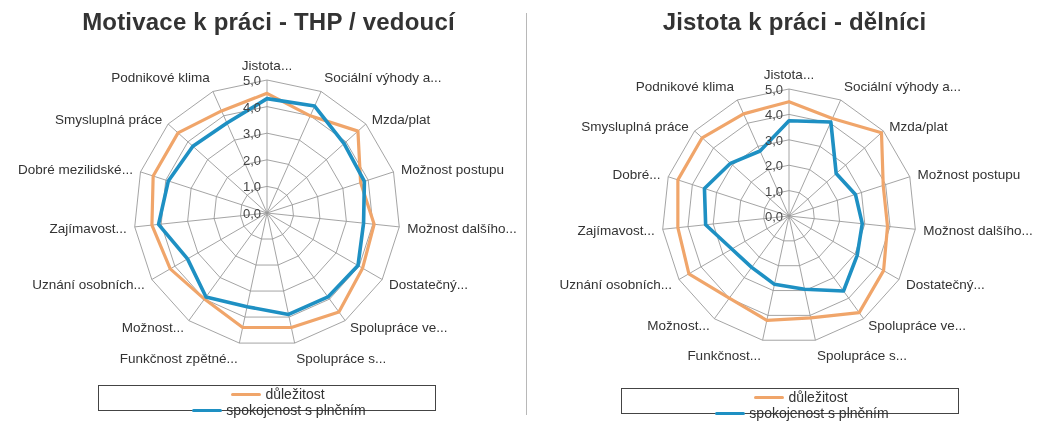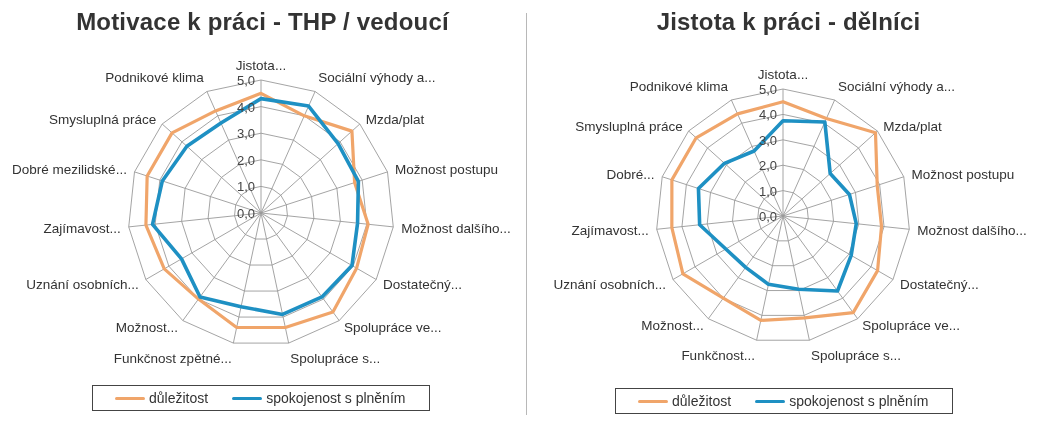--- a/index.html
+++ b/index.html
@@ -1,26 +1,26 @@
 <!DOCTYPE html>
 <html><head>
   <meta charset="utf-8">
   <style>
     html, body { margin: 0; padding: 0; background: #ffffff; }
     body { width: 1050px; height: 430px; position: relative; overflow: hidden;
            font-family: "Liberation Sans", "DejaVu Sans", sans-serif; color: #333; }
-    .chart-panel { position: absolute; top: 0; height: 430px; }
+    .chart-panel { position: absolute; top: 0; height: 430px; margin-left: 6px; }
     #panel-left { left: 0; width: 525px; }
     #panel-right { left: 527px; width: 523px; }
     .chart-title { position: absolute; top: 8px; left: 0; width: 100%; text-align: center;
                    font-size: 24px; font-weight: bold; color: #333; letter-spacing: 0.2px; }
     .divider { position: absolute; left: 526px; top: 13px; width: 1px; height: 402px; background: #b8b8b8; }
     svg.radar { position: absolute; left: 0; top: 0; overflow: visible; }
     .legend { position: absolute; border: 1.5px solid #444; background: #fff; height: 26px;
-              display: flex; align-items: center; font-size: 14px; color: #333; box-sizing: border-box; }
+              display: flex; align-items: center; font-size: 14px; color: #333; box-sizing: border-box; flex-direction: column; }
     .legend-item { display: flex; align-items: center; margin-left: 22px; }
     .legend-item + .legend-item { margin-left: 24px; justify-content: flex-end; }
     .legend-swatch { display: inline-block; width: 30px; height: 3px; margin-right: 4px; border-radius: 2px; }
     .tick-label { font-size: 13px; fill: #444; }
     .axis-label { font-size: 13.5px; fill: #333; }
   </style>
 </head>
 <body>
 
 <div id="panel-left" class="chart-panel">

